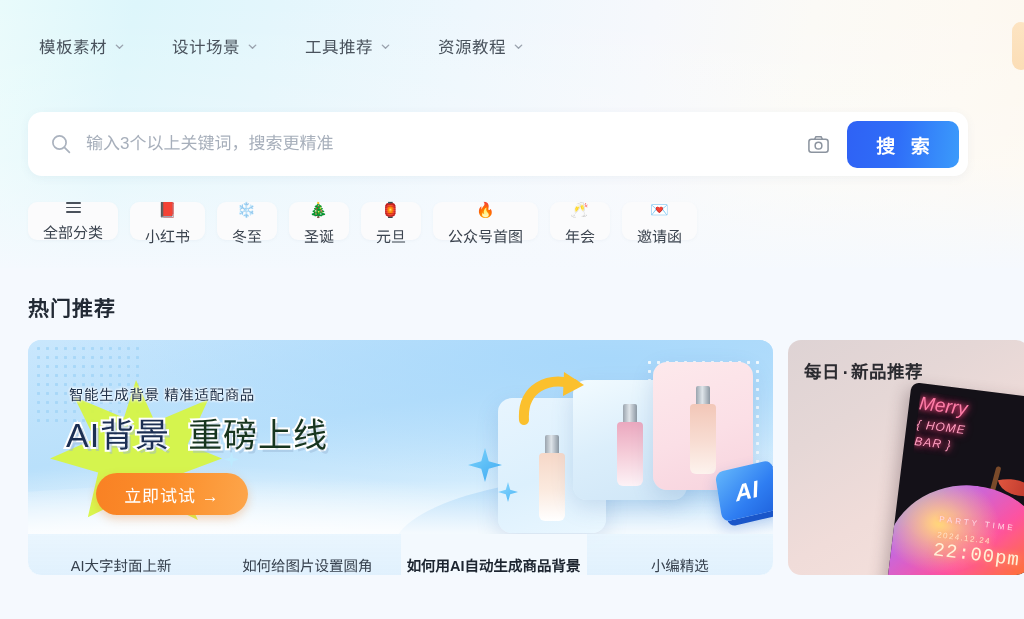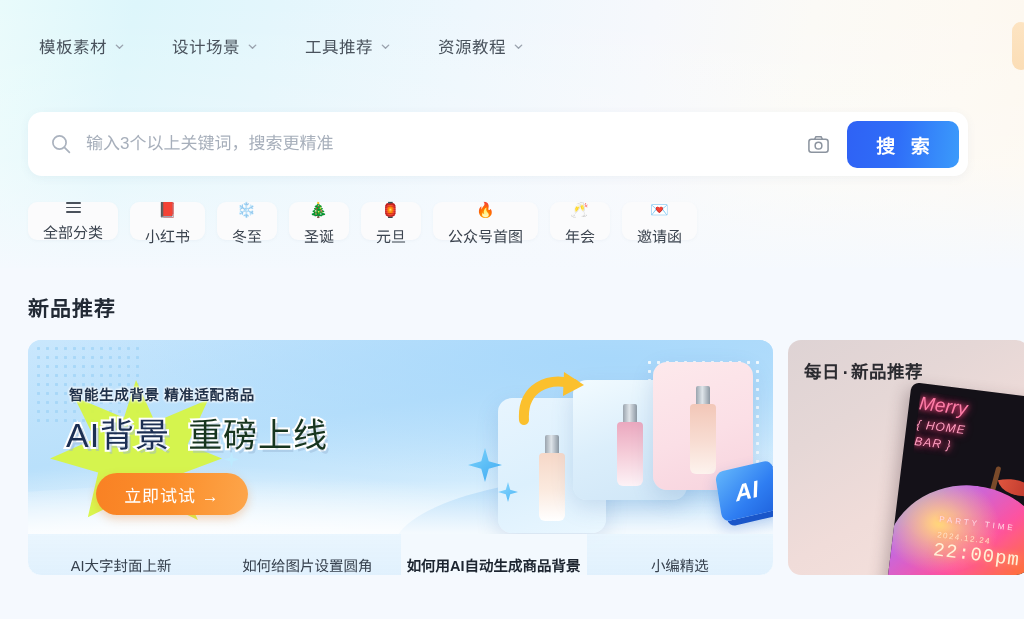--- a/index.html
+++ b/index.html
@@ -147,21 +147,21 @@
   .starburst {
     position:absolute; left: 22px; top: 40px; width: 172px; height: 140px;
     background: #d7f53f;
     clip-path: polygon(50% 0%, 61% 30%, 92% 14%, 80% 46%, 100% 56%,
                        74% 68%, 86% 100%, 52% 80%, 22% 98%, 28% 66%,
                        0% 56%, 26% 42%, 14% 12%, 43% 27%);
     opacity: .92;
   }
   .bn-sub {
     position:absolute; left: 41px; top: 43px; z-index: 3;
-    font-size: 14.5px; font-weight: 700; color: #21324a; letter-spacing: .6px;
+    font-size: 14.5px; font-weight: 400; color: #21324a; letter-spacing: .6px;
     text-shadow: 0 0 3px #fff, 0 0 3px #fff, 0 0 3px #fff;
   }
   .bn-title {
     position:absolute; left: 38px; top: 68px; z-index: 3;
     font-size: 34px; font-weight: 400; letter-spacing: 1px;
     color: #1c2f53; white-space: nowrap;
     -webkit-text-stroke: 4px #ffffff;
     paint-order: stroke fill;
     text-shadow: 3px 4px 0 rgba(150,180,210,.45);
   }
@@ -386,21 +386,21 @@
   <div class="chip">
     <span class="emo">🥂</span>
     <span>年会</span>
   </div>
   <div class="chip">
     <span class="emo">💌</span>
     <span>邀请函</span>
   </div>
 </div>
 
-<div class="sec-title">新品推荐</div>
+<div class="sec-title">热门推荐</div>
 
 <div class="hot">
 
   <div class="banner">
     <div class="bn-sky"></div>
     <div class="bn-wave2"></div>
     <div class="bn-wave"></div>
     <div class="dots-tl"></div>
     <div class="dots-tr"></div>
     <div class="starburst"></div>

